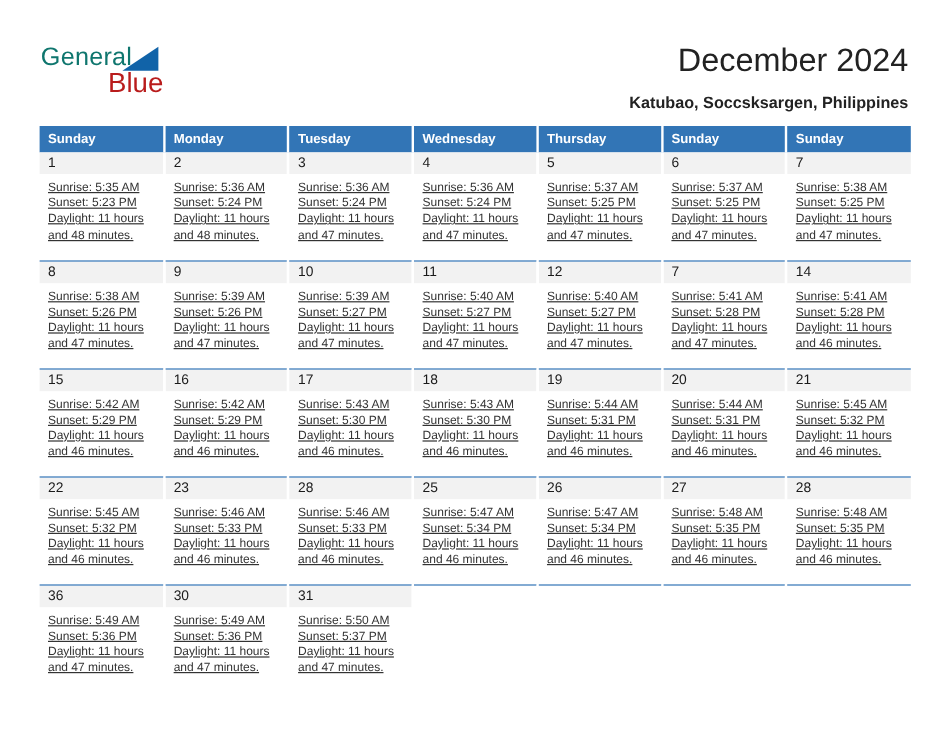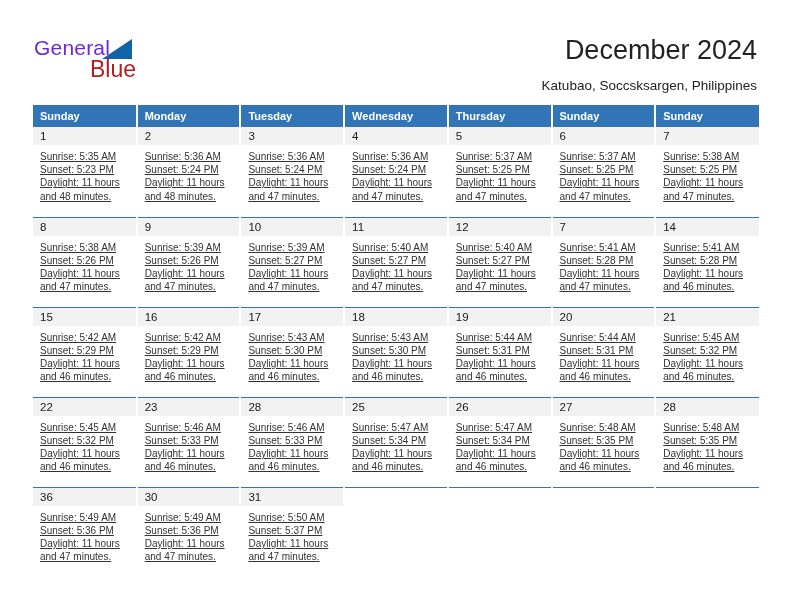--- a/index.html
+++ b/index.html
@@ -33,21 +33,21 @@
     left: 34px;
     top: 36px;
     width: 220px;
     height: 52px;
   }
   .logo-general {
     position: absolute;
     left: 0; top: 0;
     font-size: 21px;
     letter-spacing: 0.2px;
-    color: #6d28d9;
+    color: #0f766e;
     font-family: "Liberation Sans", sans-serif;
   }
   .logo-tri {
     position: absolute;
     left: 68px;
     top: 3px;
     width: 0; height: 0;
     border-left: 30px solid transparent;
     border-bottom: 20px solid #1163a8;
   }
@@ -74,21 +74,21 @@
     font-size: 27px;
     color: #222222;
     text-align: left;
     white-space: nowrap;
   }
   .subtitle {
     position: absolute;
     right: 35px;
     top: 78px;
     font-size: 13.5px;
-    font-weight: normal;
+    font-weight: bold;
     color: #222222;
     text-align: right;
     white-space: nowrap;
   }
 
   
   .calendar {
     position: absolute;
     left: 33px;
     top: 105px;

